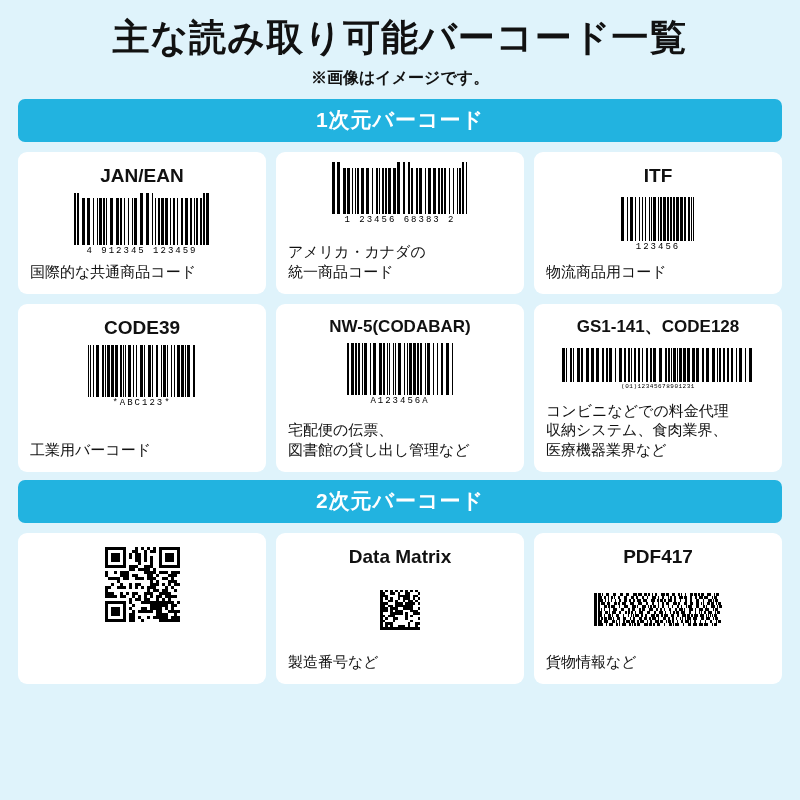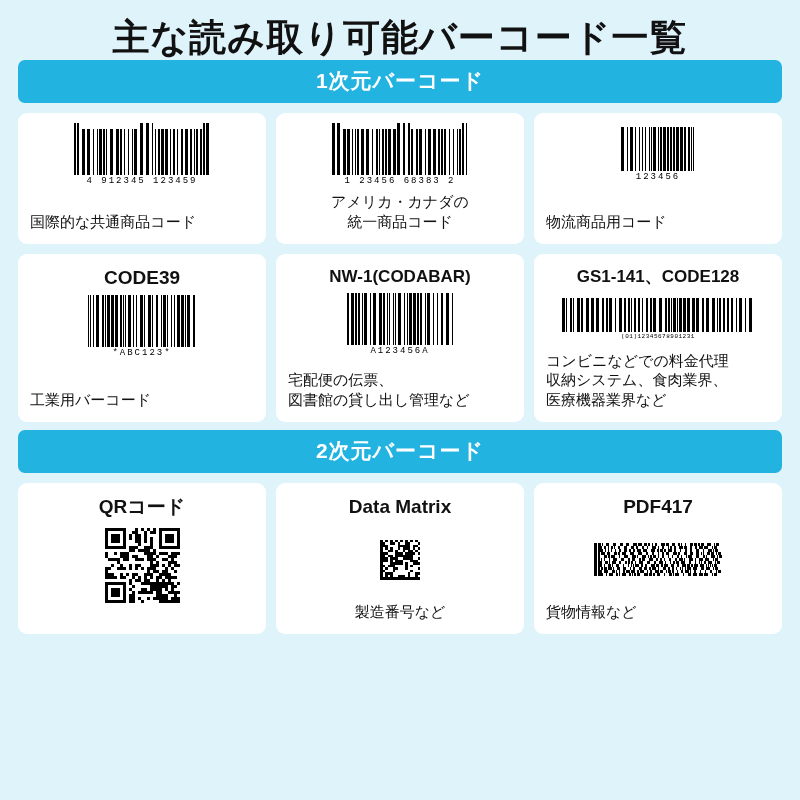--- a/index.html
+++ b/index.html
@@ -79,21 +79,20 @@
     flex: 0 0 auto;
     min-height: 62px;
     margin-bottom: 6px;
   }
   .desc {
     font-size: 15px;
     line-height: 1.32;
     margin-top: auto;
   }
   .desc.center {
-    text-align: center;
   }
 
   
   .barcode {
     display: flex;
     flex-direction: column;
     align-items: center;
   }
   .bars {
     display: flex;
@@ -137,26 +136,28 @@
     height: 3px;
   }
   .spacer-band { height: 8px; }
 </style>
 </head>
 <body>
 
 <div class="page">
 
   <div class="title">主な読み取り可能バーコード一覧</div>
+  <div class="subtitle">※画像はイメージです。</div>
 
   <div class="section-band">1次元バーコード</div>
 
   <div class="grid">
 
     <div class="card">
+      <div class="card-title">JAN/EAN</div>
       <div class="code-area">
         <div class="barcode" style="width:150px;">
           <div class="bars" id="bars-ean">
               <span style="width:2px;height:100%"></span>
               <span class="w" style="width:1px"></span>
               <span style="width:2px;height:100%"></span>
               <span class="w" style="width:3px"></span>
               <span style="width:3px;height:90%"></span>
               <span class="w" style="width:2px"></span>
               <span style="width:3px;height:90%"></span>
@@ -301,20 +302,21 @@
               <span style="width:1px;height:100%"></span>
               <span class="w" style="width:1px"></span>
             </div>
           <div class="digits">1 23456 68383 2</div>
         </div>
       </div>
       <div class="desc center">アメリカ・カナダの<br>統一商品コード</div>
     </div>
 
     <div class="card">
+      <div class="card-title">ITF</div>
       <div class="code-area">
         <div class="barcode" style="width:110px;">
           <div class="bars short" id="bars-itf">
               <span style="width:3px;height:100%"></span>
               <span class="w" style="width:3px"></span>
               <span style="width:1px;height:100%"></span>
               <span class="w" style="width:2px"></span>
               <span style="width:3px;height:100%"></span>
               <span class="w" style="width:2px"></span>
               <span style="width:1px;height:100%"></span>
@@ -428,21 +430,21 @@
               <span style="width:2px;height:100%"></span>
               <span class="w" style="width:2px"></span>
             </div>
           <div class="digits">*ABC123*</div>
         </div>
       </div>
       <div class="desc">工業用バーコード</div>
     </div>
 
     <div class="card">
-      <div class="card-title small">NW-1(CODABAR)</div>
+      <div class="card-title small">NW-5(CODABAR)</div>
       <div class="code-area">
         <div class="barcode" style="width:150px;">
           <div class="bars" id="bars-cb">
               <span style="width:2px;height:100%"></span>
               <span class="w" style="width:2px"></span>
               <span style="width:3px;height:100%"></span>
               <span class="w" style="width:1px"></span>
               <span style="width:2px;height:100%"></span>
               <span class="w" style="width:1px"></span>
               <span style="width:2px;height:100%"></span>
@@ -608,21 +610,20 @@
 
   </div>
 
   <div class="spacer-band"></div>
 
   <div class="section-band">2次元バーコード</div>
 
   <div class="grid">
 
     <div class="card">
-      <div class="card-title">QRコード</div>
       <div class="code-area" style="min-height:72px">
         <div class="qr-wrap">
             <div class="matrix" id="mx-qr" style="grid-template-columns: repeat(25, 3px); grid-auto-rows: 3px; padding: 2px;">
               <i style="background:#000"></i>
               <i style="background:#000"></i>
               <i style="background:#000"></i>
               <i style="background:#000"></i>
               <i style="background:#000"></i>
               <i style="background:#000"></i>
               <i style="background:#000"></i>

